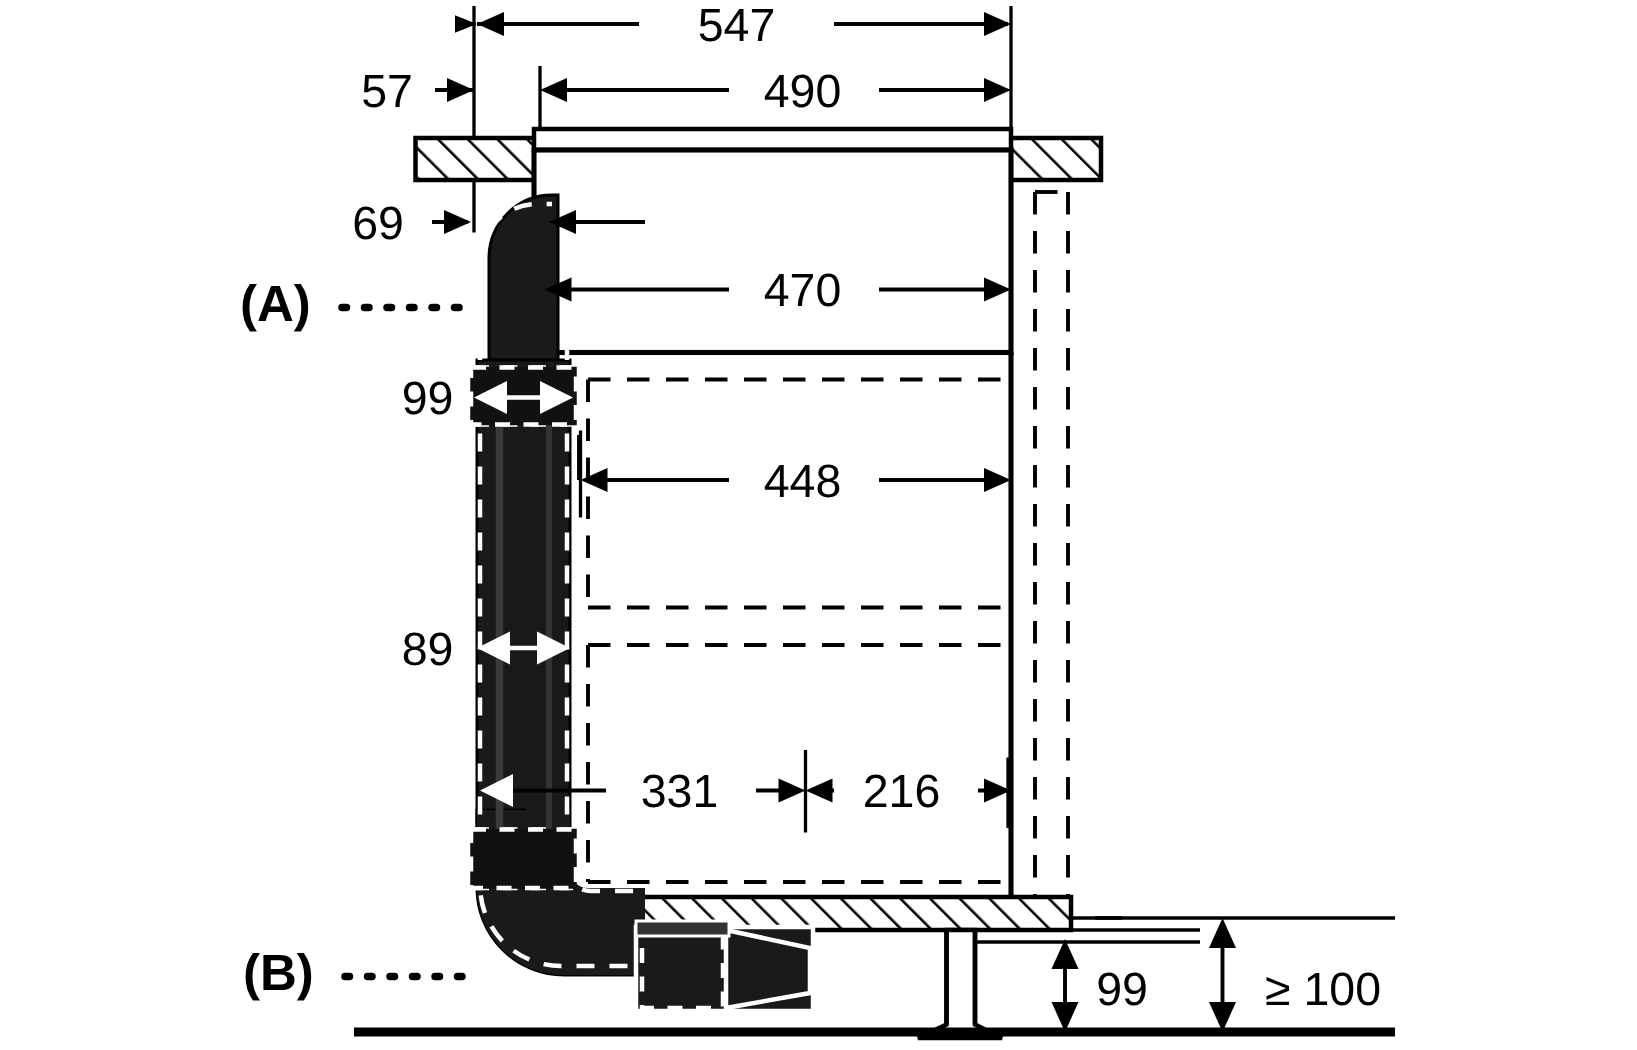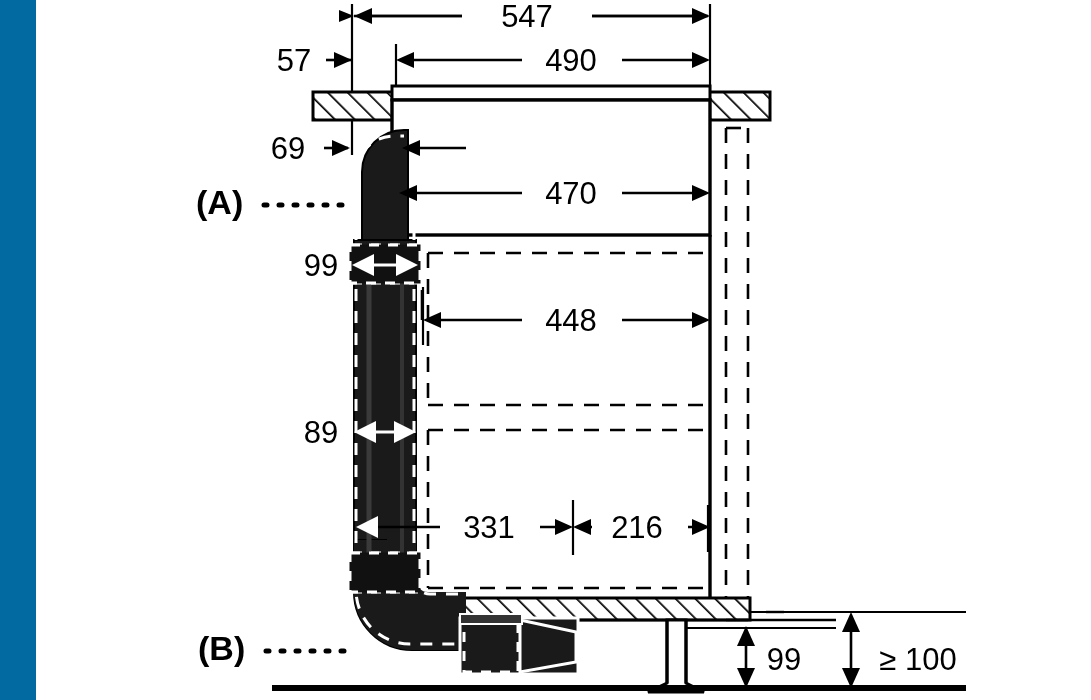--- a/index.html
+++ b/index.html
@@ -9,21 +9,20 @@
   }
   body {
     font-family: "Liberation Sans", sans-serif;
   }
   #stage {
     position: relative;
     width: 954px;
     height: 700px;
     background: #0369a1;
     overflow: hidden;
-    padding-left: 36px;
   }
   svg#drawing {
     display: block;
     width: 1091px;
     height: 700px;
   }
   .dimtext {
     font-family: "Liberation Sans", sans-serif;
     font-size: 31px;
     fill: #000000;

